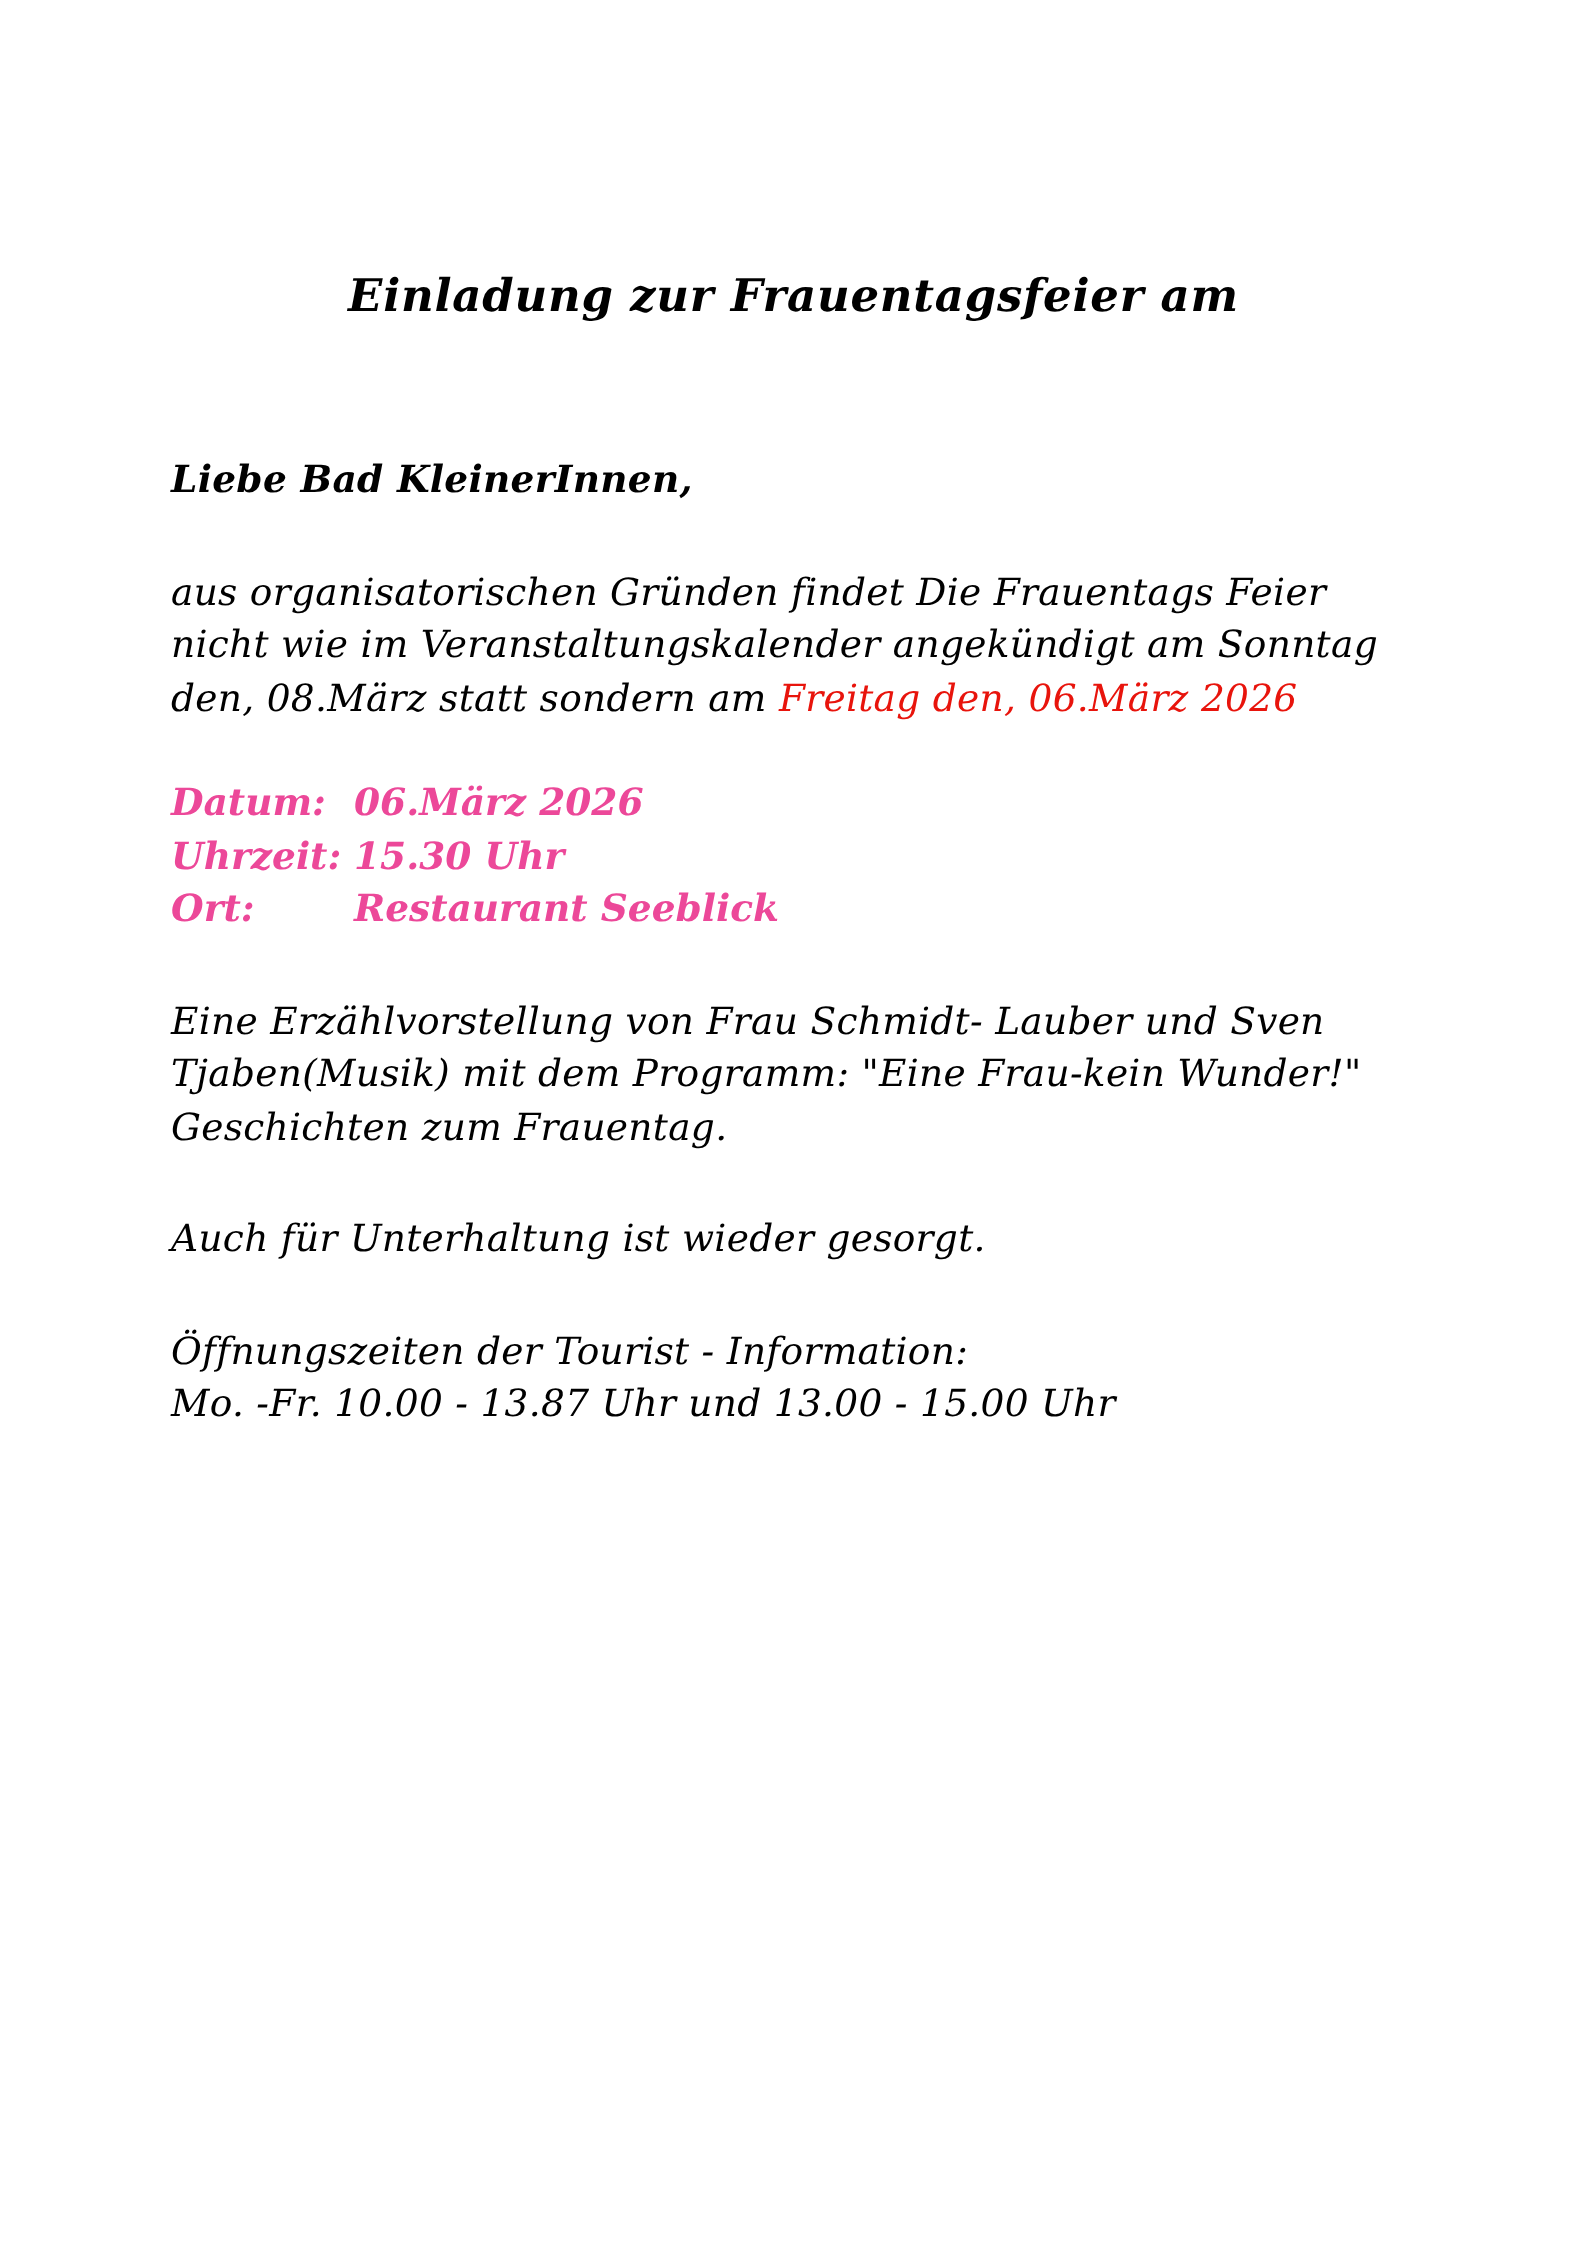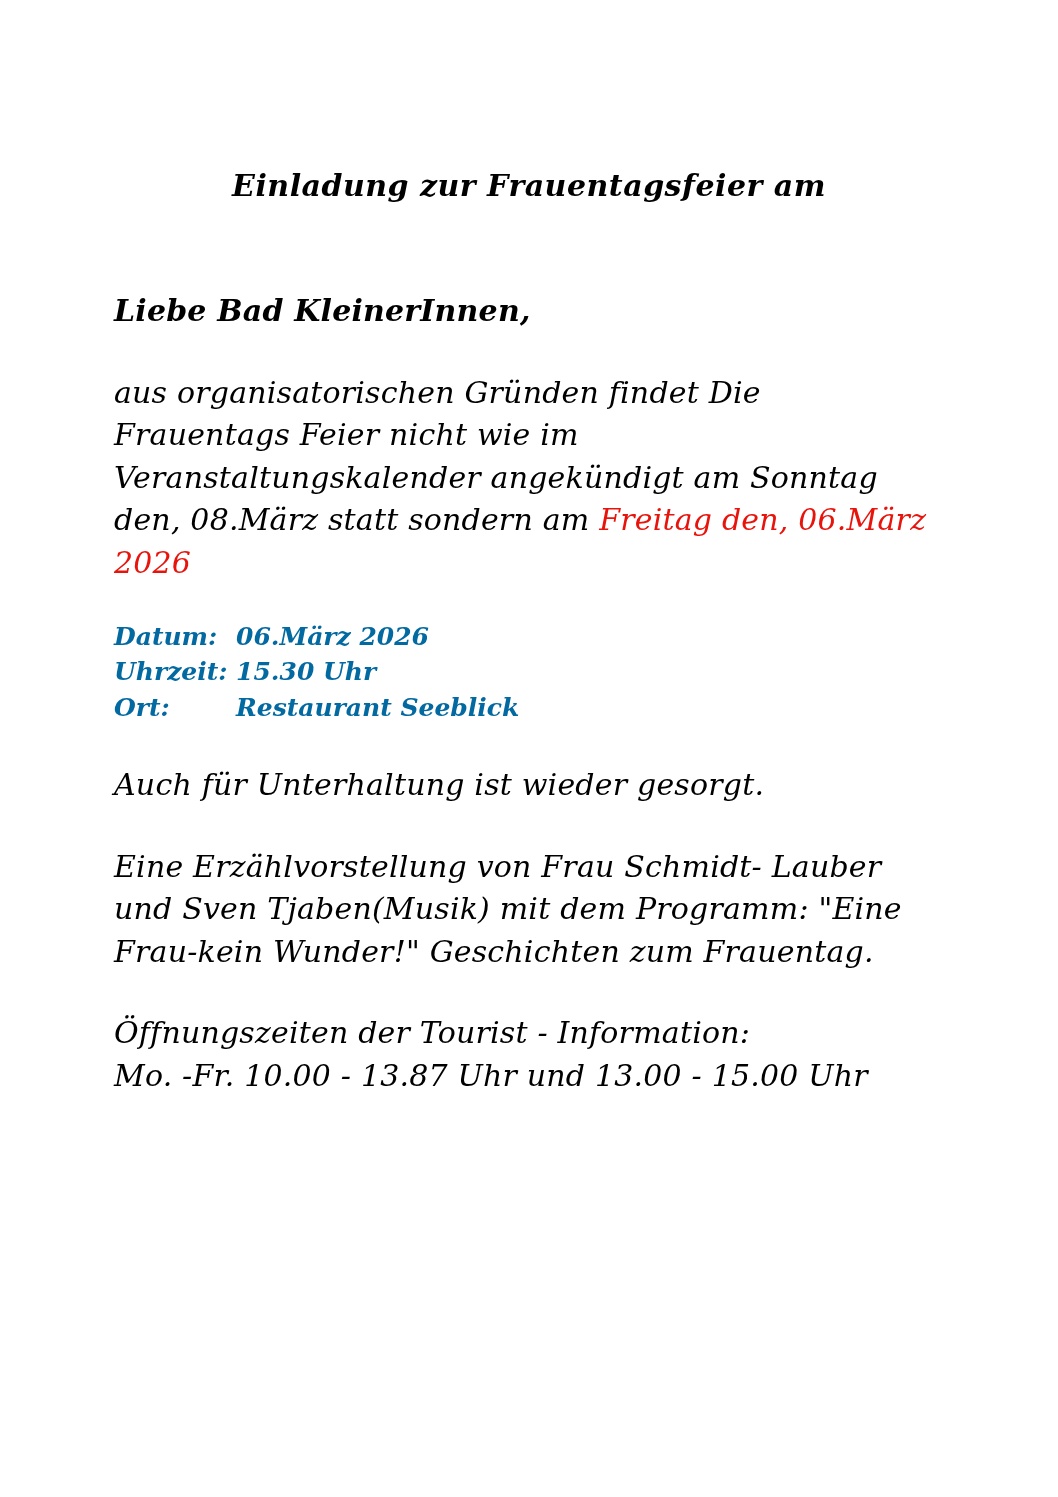--- a/index.html
+++ b/index.html
@@ -13,21 +13,21 @@
     font-family: "DejaVu Serif", serif;
     color: #000000;
     overflow: hidden;
   }
   .page {
     position: relative;
     width: 1058px;
     height: 1497px;
     background: #ffffff;
     box-sizing: border-box;
-    padding: 0;
+    padding: 12px;
   }
   .doc-title {
     text-align: center;
     font-family: "DejaVu Serif", serif;
     font-style: italic;
     font-weight: bold;
     font-size: 30px;
     letter-spacing: 0.5px;
     margin: 0;
     padding-top: 168px;
@@ -35,41 +35,41 @@
   }
   .body-block {
     margin: 0 auto;
     width: 830px;
     padding-left: 0px;
     box-sizing: border-box;
   }
   .para {
     font-family: "DejaVu Serif", serif;
     font-style: italic;
-    font-size: 30px;
+    font-size: 25px;
     line-height: 1.42;
     margin: 0;
     letter-spacing: 0.2px;
   }
   .greeting {
     margin-top: 86px;
     font-weight: 600;
   }
   .para-gap {
     margin-top: 39px;
   }
   .red {
     color: #e8140c;
   }
   .bold {
     font-weight: 700;
   }
   .details {
     margin-top: 34px;
-    color: #0369a1;
+    color: #ec4899;
     font-weight: 700;
     font-style: italic;
     font-size: 25px;
     line-height: 1.42;
   }
   .details-row {
     display: block;
     white-space: pre;
   }
   .label-col {
@@ -90,22 +90,22 @@
 
     <p class="para para-gap"><span>aus organisatorischen Gründen findet Die Frauentags Feier nicht wie im Veranstaltungskalender angekündigt am Sonntag den, 08.März statt sondern am </span><span class="red">Freitag den, 06.März 2026</span></p>
 
 
     <div class="details">
       <span class="details-row"><span class="label-col">Datum:</span><span>06.März 2026</span></span>
       <span class="details-row"><span class="label-col">Uhrzeit:</span><span>15.30 Uhr</span></span>
       <span class="details-row"><span class="label-col">Ort:</span><span>Restaurant Seeblick</span></span>
     </div>
 
+    <p class="para para-gap">Eine Erzählvorstellung von Frau Schmidt- Lauber und Sven Tjaben(Musik) mit dem Programm: "Eine Frau-kein Wunder!" Geschichten zum Frauentag.</p>
+
     <p class="para para-gap">Auch für Unterhaltung ist wieder gesorgt.</p>
-
-    <p class="para para-gap">Eine Erzählvorstellung von Frau Schmidt- Lauber und Sven Tjaben(Musik) mit dem Programm: "Eine Frau-kein Wunder!" Geschichten zum Frauentag.</p>
 
 
     <p class="para para-gap">Öffnungszeiten der Tourist - Information:</p>
     <p class="para">Mo. -Fr. 10.00 - 13.87 Uhr und 13.00 - 15.00 Uhr</p>
 
   </div>
 </div>
 
 </body></html>

